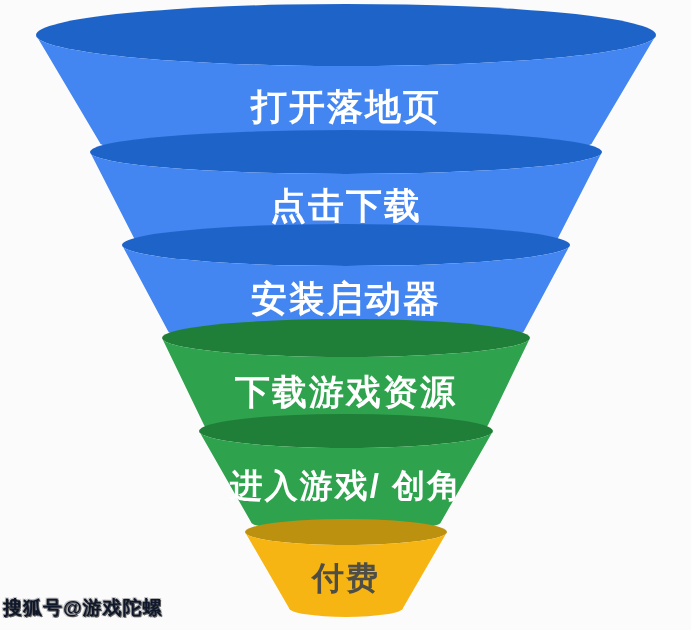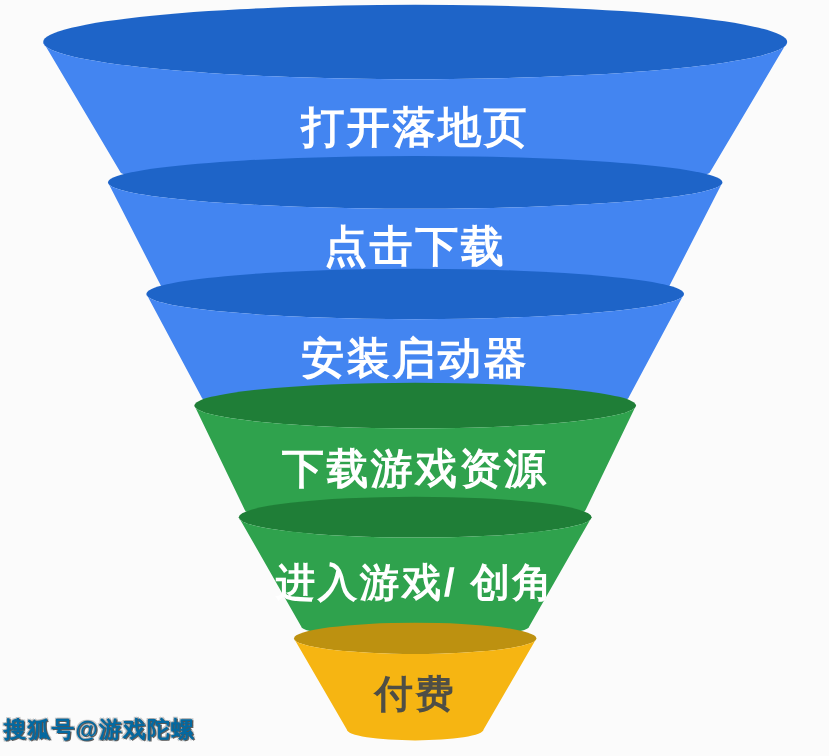--- a/index.html
+++ b/index.html
@@ -23,21 +23,21 @@
     text-anchor: middle;
     dominant-baseline: central;
   }
   .watermark {
     position: absolute;
     left: 3px;
     top: 595px;
     font-size: 19px;
     font-weight: bold;
     letter-spacing: 1px;
-    color: #0369a1;
+    color: #0f172a;
     text-shadow:
       1px 1px 0 rgba(70,70,70,0.85),
       -1px -1px 0 rgba(130,130,130,0.45),
       1px -1px 0 rgba(110,110,110,0.35),
       -1px 1px 0 rgba(110,110,110,0.35);
     user-select: none;
   }
 </style>
 </head>
 <body>

